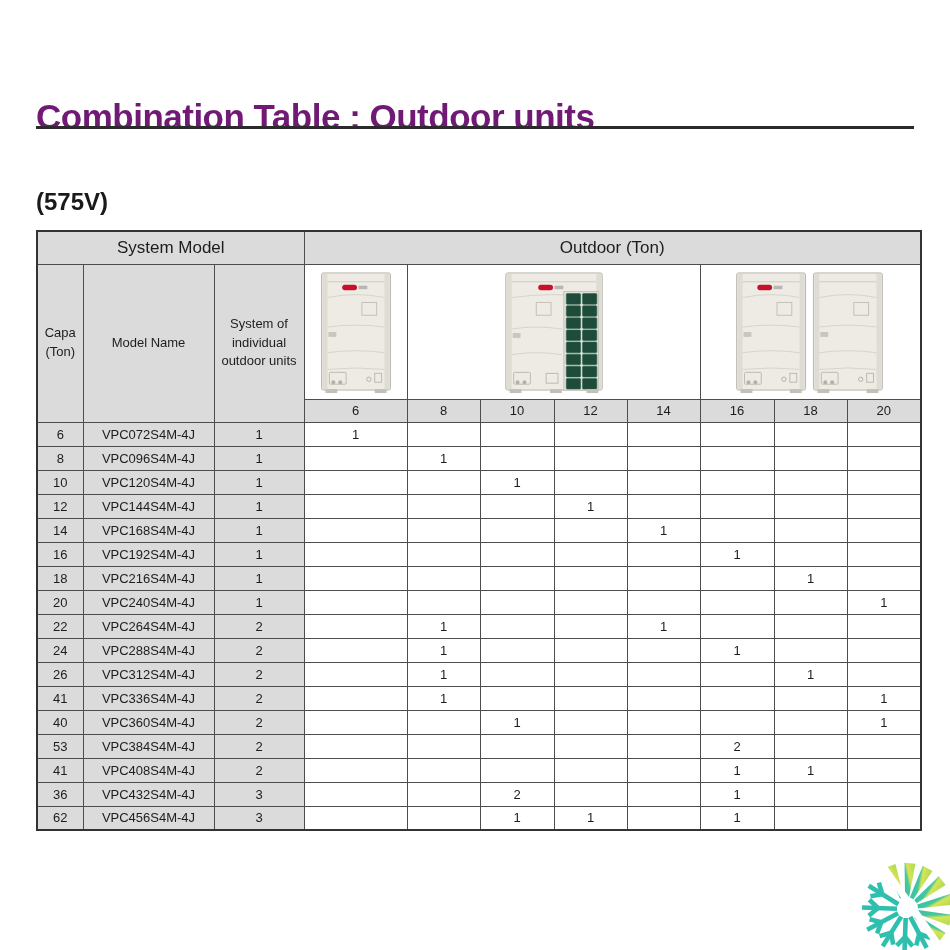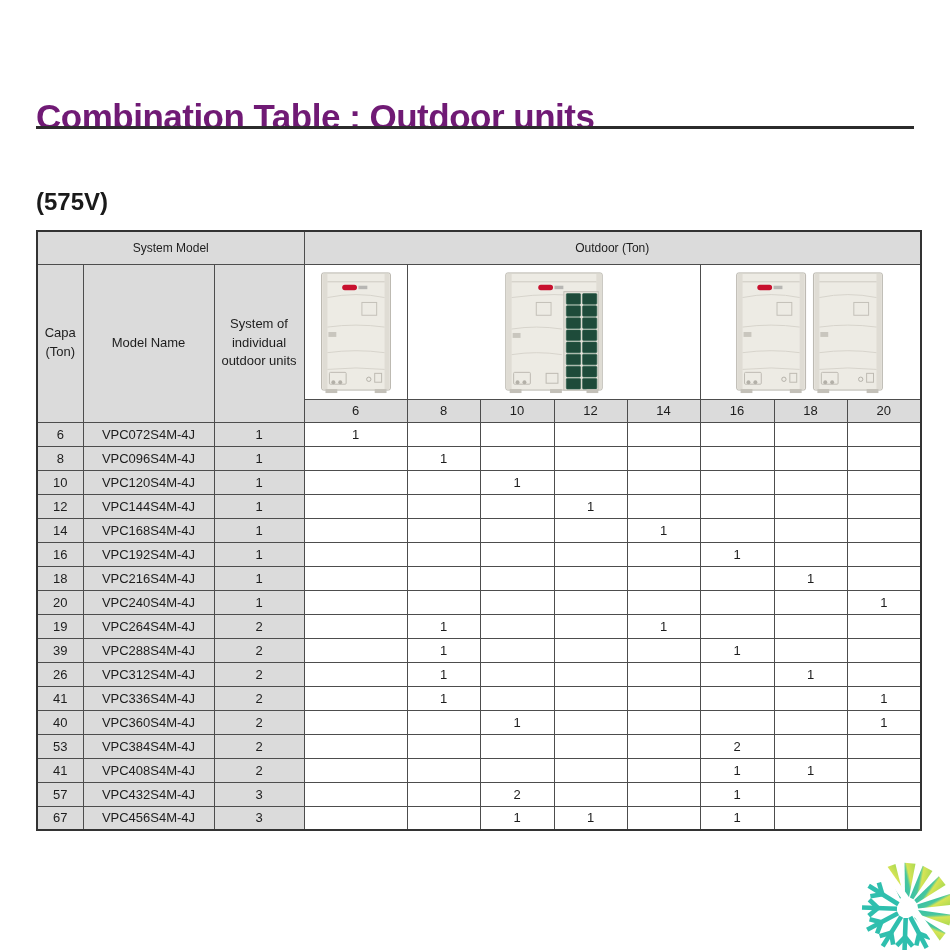--- a/index.html
+++ b/index.html
@@ -33,21 +33,21 @@
     font-size: 13px;
   }
   table.combo th, table.combo td {
     border: 1px solid #4d4d4d;
     text-align: center; vertical-align: middle;
     font-weight: 400; color: #1d1d1d;
     overflow: hidden;
   }
   .gray { background: #dbdbdb; }
   .white { background: #ffffff; }
-  tr.top-header th { height: 33px; font-size: 12px; }
+  tr.top-header th { height: 33px; font-size: 17px; }
   th.col-head { font-size: 13px; line-height: 1.45; padding: 2px 5px; }
   th.capa-head { white-space: pre-line; margin-left: 13px; }
   tr.image-row td { height: 135px; padding: 0; }
   tr.cap-num-row td { height: 23px; }
   tbody td { height: 24px; }
   .unit-wrap { display: flex; align-items: center; justify-content: center; height: 100%; }
   .brandfoot { position: absolute; right: -6px; bottom: -10px; width: 100px; height: 102px; }
 </style>
 </head>
 <body>
@@ -278,34 +278,34 @@
         <td class="white"></td>
         <td class="white"></td>
         <td class="white"></td>
         <td class="white"></td>
         <td class="white"></td>
         <td class="white"></td>
         <td class="white"></td>
         <td class="white">1</td>
       </tr>
       <tr>
-        <td class="gray">19</td>
+        <td class="gray">22</td>
         <td class="gray">VPC264S4M-4J</td>
         <td class="gray">2</td>
         <td class="white"></td>
         <td class="white">1</td>
         <td class="white"></td>
         <td class="white"></td>
         <td class="white">1</td>
         <td class="white"></td>
         <td class="white"></td>
         <td class="white"></td>
       </tr>
       <tr>
-        <td class="gray">39</td>
+        <td class="gray">24</td>
         <td class="gray">VPC288S4M-4J</td>
         <td class="gray">2</td>
         <td class="white"></td>
         <td class="white">1</td>
         <td class="white"></td>
         <td class="white"></td>
         <td class="white"></td>
         <td class="white">1</td>
         <td class="white"></td>
         <td class="white"></td>
@@ -369,34 +369,34 @@
         <td class="white"></td>
         <td class="white"></td>
         <td class="white"></td>
         <td class="white"></td>
         <td class="white"></td>
         <td class="white">1</td>
         <td class="white">1</td>
         <td class="white"></td>
       </tr>
       <tr>
-        <td class="gray">57</td>
+        <td class="gray">36</td>
         <td class="gray">VPC432S4M-4J</td>
         <td class="gray">3</td>
         <td class="white"></td>
         <td class="white"></td>
         <td class="white">2</td>
         <td class="white"></td>
         <td class="white"></td>
         <td class="white">1</td>
         <td class="white"></td>
         <td class="white"></td>
       </tr>
       <tr>
-        <td class="gray">67</td>
+        <td class="gray">62</td>
         <td class="gray">VPC456S4M-4J</td>
         <td class="gray">3</td>
         <td class="white"></td>
         <td class="white"></td>
         <td class="white">1</td>
         <td class="white">1</td>
         <td class="white"></td>
         <td class="white">1</td>
         <td class="white"></td>
         <td class="white"></td>

